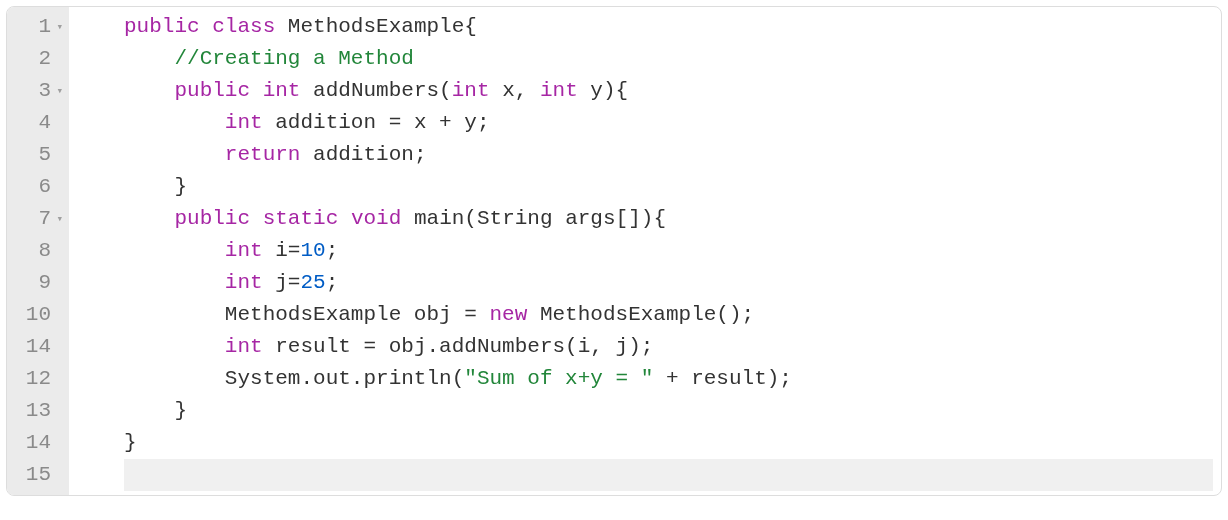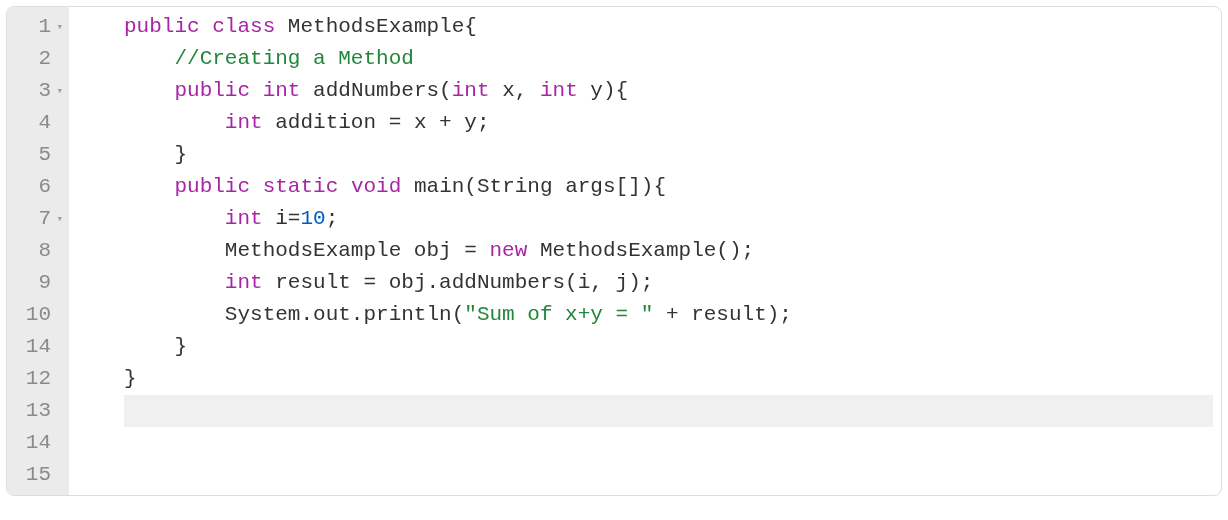--- a/index.html
+++ b/index.html
@@ -82,23 +82,25 @@
       <div class="gutter-line"><span>12</span><span class="fold"></span></div>
       <div class="gutter-line"><span>13</span><span class="fold"></span></div>
       <div class="gutter-line"><span>14</span><span class="fold"></span></div>
       <div class="gutter-line"><span>15</span><span class="fold"></span></div>
     </div>
   <div class="code" id="code">
       <div class="code-line"><span class="kw">public</span><span class="plain"> </span><span class="kw">class</span><span class="plain"> </span><span class="cls">MethodsExample</span><span class="pun">{</span></div>
       <div class="code-line"><span class="plain">    </span><span class="cmt">//Creating a Method</span></div>
       <div class="code-line"><span class="plain">    </span><span class="kw">public</span><span class="plain"> </span><span class="kw">int</span><span class="plain"> </span><span class="fn">addNumbers</span><span class="pun">(</span><span class="kw">int</span><span class="plain"> x, </span><span class="kw">int</span><span class="plain"> y</span><span class="pun">){</span></div>
       <div class="code-line"><span class="plain">        </span><span class="kw">int</span><span class="plain"> addition </span><span class="pun">=</span><span class="plain"> x </span><span class="pun">+</span><span class="plain"> y</span><span class="pun">;</span></div>
+      <div class="code-line"><span class="plain">        </span><span class="kw">return</span><span class="plain"> addition</span><span class="pun">;</span></div>
       <div class="code-line"><span class="plain">    </span><span class="pun">}</span></div>
       <div class="code-line"><span class="plain">    </span><span class="kw">public</span><span class="plain"> </span><span class="kw">static</span><span class="plain"> </span><span class="kw">void</span><span class="plain"> </span><span class="fn">main</span><span class="pun">(</span><span class="plain">String args</span><span class="pun">[]){</span></div>
       <div class="code-line"><span class="plain">        </span><span class="kw">int</span><span class="plain"> i</span><span class="pun">=</span><span class="num">10</span><span class="pun">;</span></div>
+      <div class="code-line"><span class="plain">        </span><span class="kw">int</span><span class="plain"> j</span><span class="pun">=</span><span class="num">25</span><span class="pun">;</span></div>
       <div class="code-line"><span class="plain">        </span><span class="plain">MethodsExample obj </span><span class="pun">=</span><span class="plain"> </span><span class="kw">new</span><span class="plain"> MethodsExample</span><span class="pun">();</span></div>
       <div class="code-line"><span class="plain">        </span><span class="kw">int</span><span class="plain"> result </span><span class="pun">=</span><span class="plain"> obj.addNumbers</span><span class="pun">(</span><span class="plain">i, j</span><span class="pun">);</span></div>
       <div class="code-line"><span class="plain">        </span><span class="plain">System.out.println</span><span class="pun">(</span><span class="str">"Sum of x+y = "</span><span class="plain"> </span><span class="pun">+</span><span class="plain"> result</span><span class="pun">);</span></div>
       <div class="code-line"><span class="plain">    </span><span class="pun">}</span></div>
       <div class="code-line"><span class="pun">}</span></div>
       <div class="code-line active"><span class="plain"></span></div>
     </div>
 </div>
 
 </body></html>

